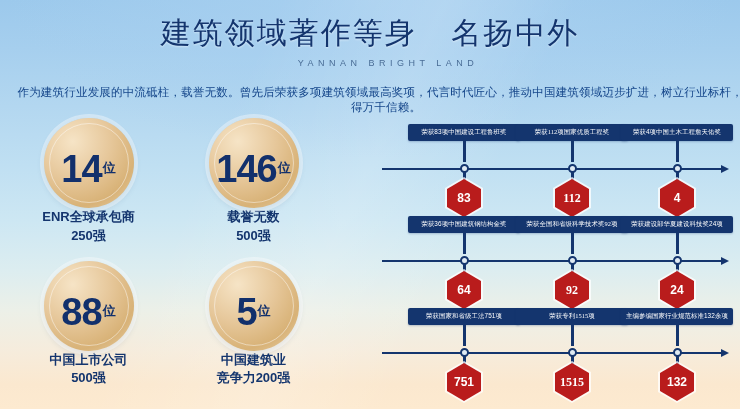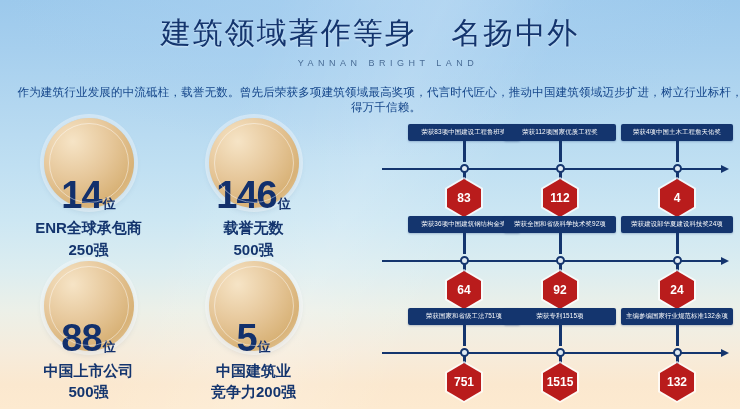--- a/index.html
+++ b/index.html
@@ -51,53 +51,53 @@
     position:absolute; left:6px; top:118px;
     width:330px; height:285px;
     display:grid; grid-template-columns:1fr 1fr; grid-template-rows:1fr 1fr;
   }
   .stat { display:flex; flex-direction:column; align-items:center; }
   .medal {
     width:90px; height:90px; border-radius:50%;
     background:
       radial-gradient(circle at 32% 26%, #f6e4c6 0%, #e6c79a 42%, #d8b277 72%, #e9d2ab 100%);
     box-shadow:0 0 0 4px rgba(255,255,255,0.38), 0 3px 7px rgba(40,70,110,0.18);
-    display:flex; align-items:flex-end; justify-content:center;
+    display:flex; align-items:center; justify-content:center;
     position:relative;
   }
   .medal::after{
     content:""; position:absolute; inset:5px; border-radius:50%;
     border:1px solid rgba(255,255,255,0.45);
   }
   .num {
     font-size:38px; font-weight:bold; color:#12306c; line-height:1;
     position:relative; top:6px; letter-spacing:-1px;
   }
   .unit { font-size:13px; color:#12306c; font-weight:bold; position:relative; top:5px; margin-left:1px; }
   .caption {
-    margin-top:9px; font-size:15px; color:#14356e; font-weight:bold;
+    font-size:13px; color:#14356e; font-weight:bold;
     text-align:center; line-height:1.45;
   }
 
   
   .timeline { position:absolute; left:378px; top:124px; width:356px; height:278px; }
   .tl-row { position:relative; height:92px; }
   .axis {
     position:absolute; left:4px; top:44px; width:340px; height:2px;
     background:#14356e;
   }
   .axis::after{
     content:""; position:absolute; right:-7px; top:-3.5px;
     border-left:8px solid #14356e;
     border-top:4.5px solid transparent;
     border-bottom:4.5px solid transparent;
   }
   .node { position:absolute; top:0; width:112px; }
   .node.n0 { left:30px; }
-  .node.n1 { left:126px; }
+  .node.n1 { left:138px;font-family:Liberation Serif, serif; }
   .node.n2 { left:243px; }
   .chip {
     width:112px; height:17px; border-radius:2px;
     background:#14356e;
     color:#ffffff; font-size:6.4px; letter-spacing:0.1px;
     display:flex; align-items:center; justify-content:center;
     box-shadow:0 1px 2px rgba(20,53,110,0.25);
     white-space:nowrap;
   }
   .stem {

